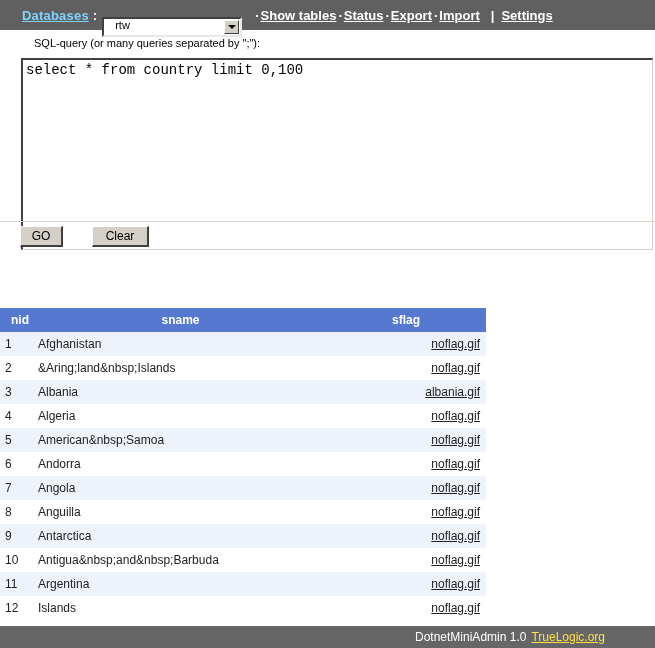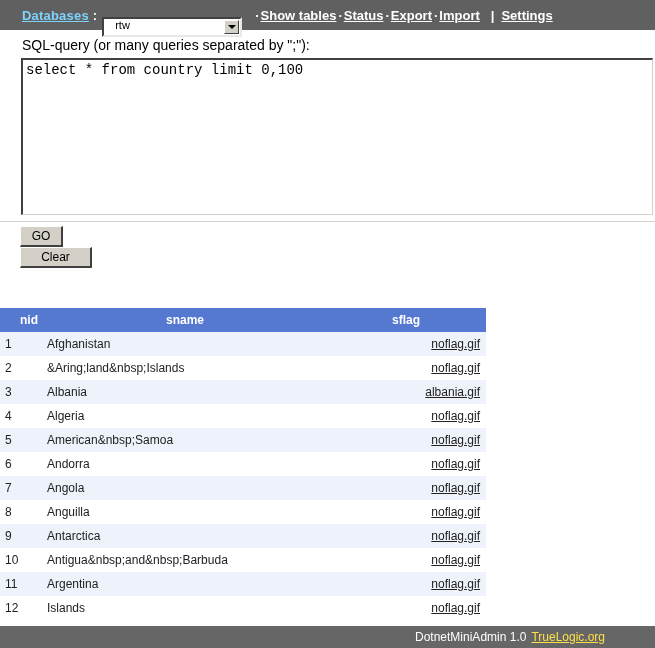--- a/index.html
+++ b/index.html
@@ -104,30 +104,30 @@
   }
   .nav .pipe {
     color: #ffffff;
     font-size: 13px;
     font-weight: bold;
     margin: 0 7px 0 9px;
   }
 
   
   .query-label {
-    margin: 7px 0 3px 22px;
-    font-size: 14px;
+    margin: 7px 0 3px 34px;
+    font-size: 11px;
     color: #000;
   }
   .sql-area {
     position: absolute;
     left: 21px;
     top: 58px;
     width: 632px;
-    height: 157px;
+    height: 192px;
     box-sizing: border-box;
     border-top: 2px solid #404040;
     border-left: 2px solid #404040;
     border-right: 1px solid #d4d0c8;
     border-bottom: 1px solid #d4d0c8;
     background: #ffffff;
     font-family: "Liberation Mono", monospace;
     font-size: 14px;
     color: #000;
     padding: 2px 2px 2px 3px;
@@ -144,21 +144,20 @@
     width: 655px;
     height: 1px;
     background: #d6d3ca;
   }
 
   .btn-row {
     position: absolute;
     left: 20px;
     top: 226px;
     display: flex;
-    flex-direction: column;
   }
   .win-btn {
     background: #d4d0c8;
     border-top: 1px solid #ffffff;
     border-left: 1px solid #ffffff;
     border-right: 2px solid #404040;
     border-bottom: 2px solid #404040;
     font-family: "Liberation Sans", sans-serif;
     font-size: 12px;
     color: #000;
@@ -182,21 +181,21 @@
   }
   .results th {
     background: #5578d0;
     color: #ffffff;
     font-weight: bold;
     font-size: 12px;
     height: 24px;
     padding: 0 6px;
     box-sizing: border-box;
   }
-  .results th.c-nid   { text-align: center;   width: 32px; padding-left: 20px; }
+  .results th.c-nid   { text-align: center;   width: 32px; padding-left: 11px; }
   .results th.c-sname { text-align: center; }
   .results th.c-sflag { text-align: center; width: 160px; }
 
   .results td {
     height: 24px;
     padding: 0 6px;
     color: #222222;
     box-sizing: border-box;
     white-space: nowrap;
   }

